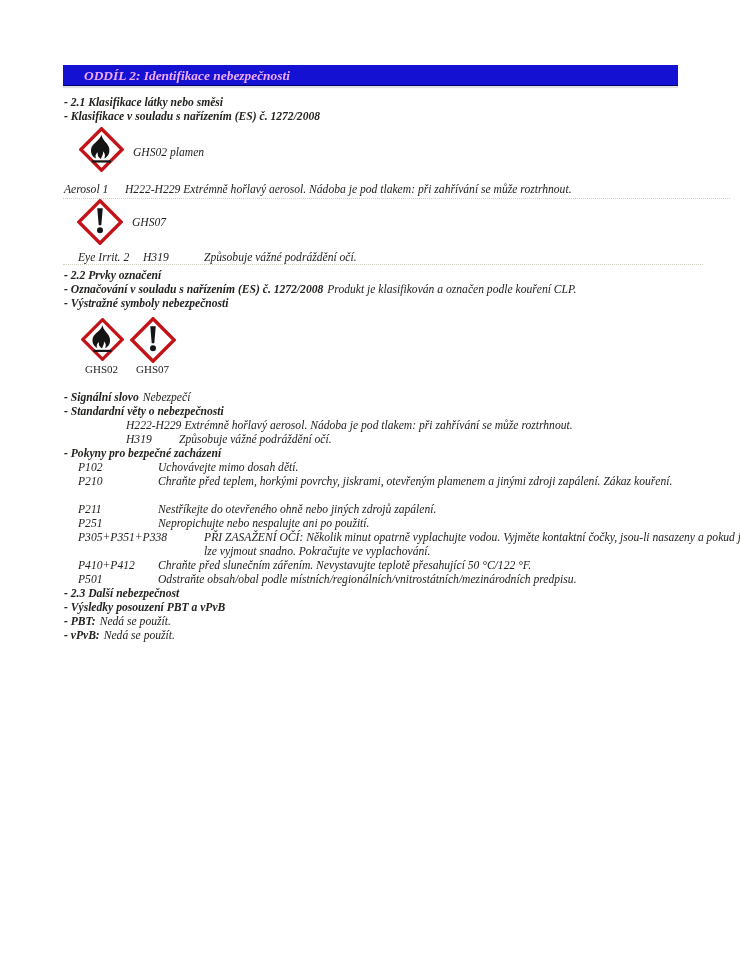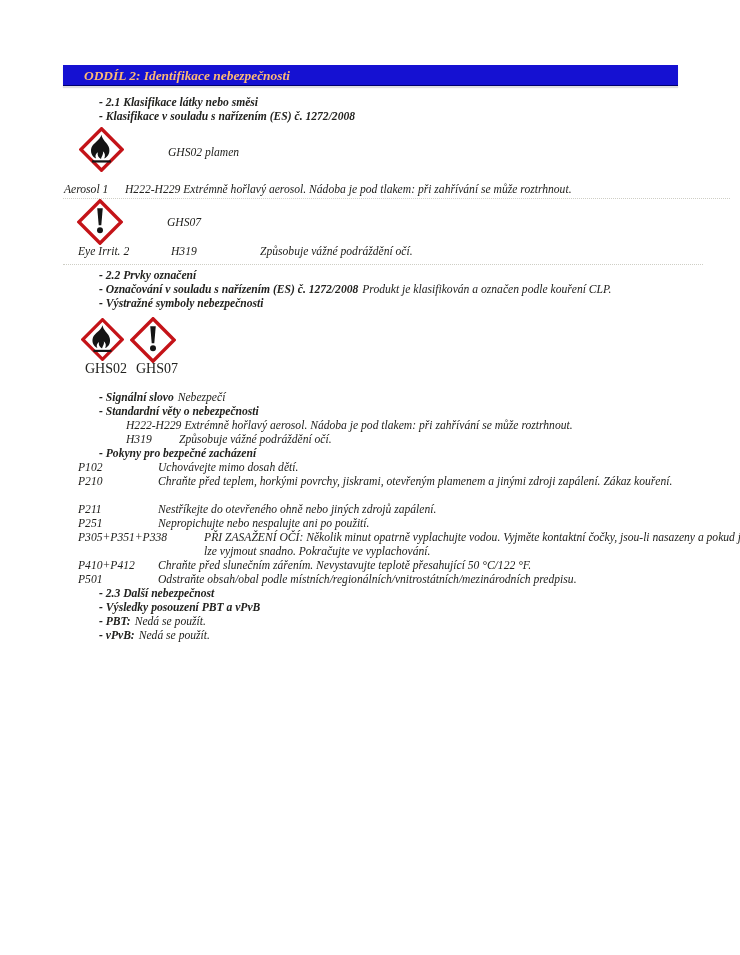--- a/index.html
+++ b/index.html
@@ -1,40 +1,40 @@
 <!DOCTYPE html>
 <html><head>
 <meta charset="utf-8">
 <style>
   html,body{margin:0;padding:0;}
   body{
     width:740px;height:955px;background:#ffffff;position:relative;
     font-family:"Liberation Serif","DejaVu Serif",serif;
     color:#22221f;overflow:hidden;
   }
-  .line{position:absolute;font-size:11.6px;line-height:14px;font-style:italic;white-space:nowrap;margin-left:35px;}
+  .line{position:absolute;font-size:11.6px;line-height:14px;font-style:italic;white-space:nowrap;}
   .b{font-weight:bold;}
   .section-bar{
     position:absolute;left:63px;top:65px;width:615px;height:21px;
     background:#1511d2;border-bottom:1px solid #00006e;
     box-shadow:0 2px 1px rgba(0,0,0,0.12);
-    color:#fdba74;font-size:13.4px;line-height:21px;font-style:italic;font-weight:bold;
+    color:#f0abfc;font-size:13.4px;line-height:21px;font-style:italic;font-weight:bold;
     padding-left:21px;box-sizing:border-box;white-space:nowrap;
   }
   .row{position:absolute;display:flex;font-size:11.6px;line-height:14px;font-style:italic;}
   .acode{flex:0 0 61px;}
   .ecode1{flex:0 0 65px;}
   .ecode2{flex:0 0 61px;}
   .hcode{flex:0 0 auto;min-width:50px;margin-right:3px;margin-left:48px;}
   .pcode{flex:0 0 80px;}
   .pdesc{width:546px;white-space:normal;}
   .nowrap{white-space:nowrap;}
   .picto{position:absolute;}
   .picto svg{display:block;}
-  .plabel{position:absolute;font-size:14px;line-height:14px;font-style:normal;white-space:nowrap;}
+  .plabel{position:absolute;font-size:11px;line-height:14px;font-style:normal;white-space:nowrap;}
   .dots{position:absolute;border-top:1px dotted #c6c6bc;opacity:.85;height:0;}
   .gap{margin-right:4px;}
 </style>
 </head>
 <body>
 
 <div class="section-bar">
   <span>ODDÍL 2: Identifikace nebezpečnosti</span>
 </div>
 
@@ -59,21 +59,21 @@
 
 <div class="picto" style="left:77px;top:199px;">
   <svg width="46" height="46" viewBox="0 0 100 100">
     <polygon points="50,4 96,50 50,96 4,50" fill="#ffffff" stroke="#c41318" stroke-width="7.5"></polygon>
     <path d="M44,20 L56,20 L52.8,57 L47.2,57 Z" fill="#141414"></path>
     <circle cx="50" cy="68" r="6.5" fill="#141414"></circle>
   </svg>
 </div>
 <div class="line" style="left:132px;top:216px;">GHS07</div>
 
-<div class="row" style="left:78px;top:245px;width:620px;gap:28px;">
+<div class="row" style="left:78px;top:251px;width:620px;">
   <span class="ecode1">Eye Irrit. 2</span>
   <span class="ecode2">H319</span>
   <span class="nowrap">Způsobuje vážné podráždění očí.</span>
 </div>
 
 <div class="dots" style="left:63px;top:264px;width:640px;"></div>
 
 <div class="line b" style="left:64px;top:269px;">- 2.2 Prvky označení</div>
 <div class="line" style="left:64px;top:283px;">
   <span class="b gap">- Označování v souladu s nařízením (ES) č. 1272/2008</span><span>Produkt je klasifikován a označen podle kouření CLP.</span>

